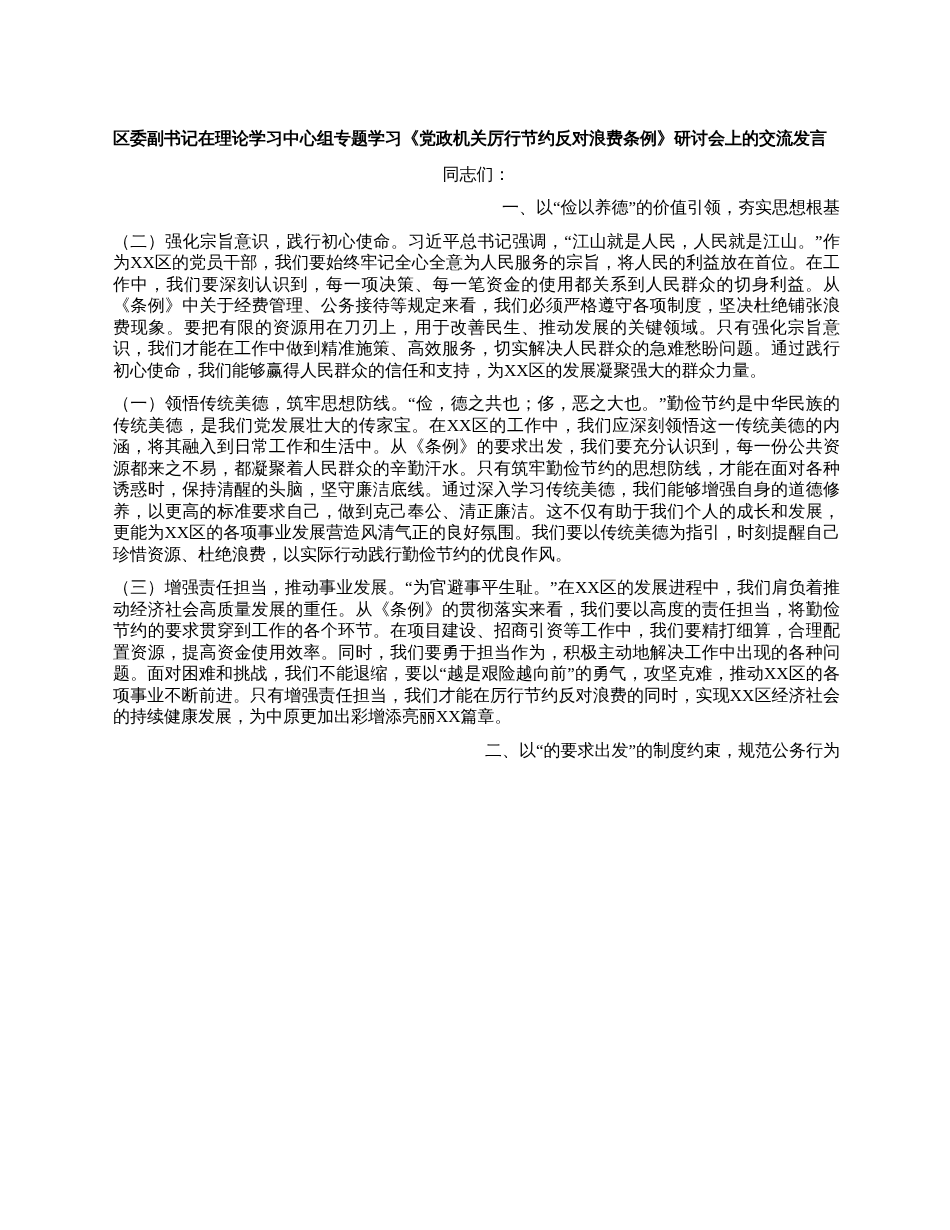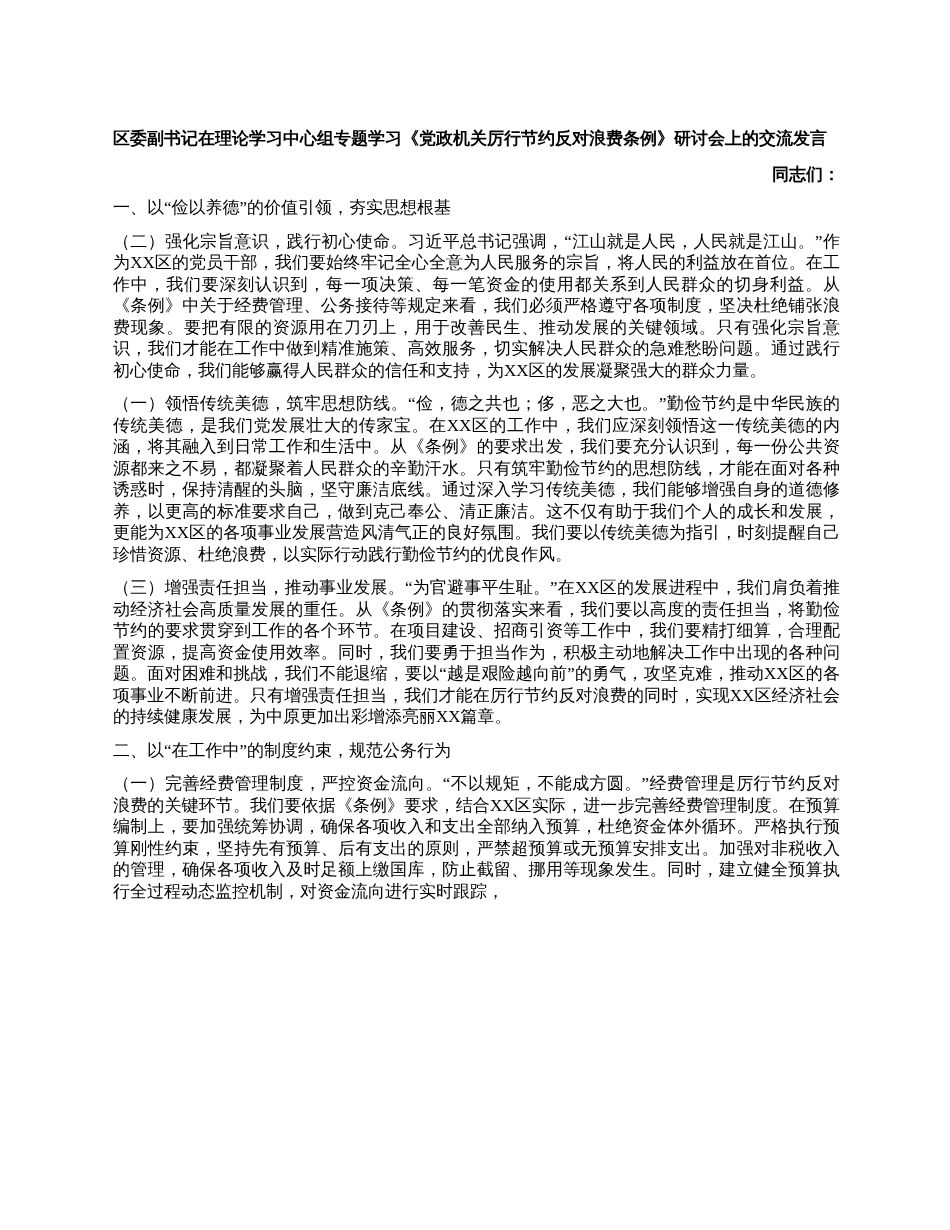--- a/index.html
+++ b/index.html
@@ -22,34 +22,32 @@
     line-height: 21.5px;
     text-align: justify;
     margin: 0 0 12px 0;
     word-break: break-all;
   }
   .para.title {
     font-weight: bold;
     margin-bottom: 14px;
   }
   .para.salutation {
-    text-align: right;
-    font-weight: bold;
+    text-align: center;
   }
   .para.heading {
-    text-align: left;
+    text-align: right;
   }
 </style>
 </head>
 <body>
 
 <div class="page">
   <div>
       <p class="para title">区委副书记在理论学习中心组专题学习《党政机关厉行节约反对浪费条例》研讨会上的交流发言</p>
       <p class="para salutation">同志们：</p>
       <p class="para heading">一、以“俭以养德”的价值引领，夯实思想根基</p>
       <p class="para body">（二）强化宗旨意识，践行初心使命。习近平总书记强调，“江山就是人民，人民就是江山。”作为XX区的党员干部，我们要始终牢记全心全意为人民服务的宗旨，将人民的利益放在首位。在工作中，我们要深刻认识到，每一项决策、每一笔资金的使用都关系到人民群众的切身利益。从《条例》中关于经费管理、公务接待等规定来看，我们必须严格遵守各项制度，坚决杜绝铺张浪费现象。要把有限的资源用在刀刃上，用于改善民生、推动发展的关键领域。只有强化宗旨意识，我们才能在工作中做到精准施策、高效服务，切实解决人民群众的急难愁盼问题。通过践行初心使命，我们能够赢得人民群众的信任和支持，为XX区的发展凝聚强大的群众力量。</p>
       <p class="para body">（一）领悟传统美德，筑牢思想防线。“俭，德之共也；侈，恶之大也。”勤俭节约是中华民族的传统美德，是我们党发展壮大的传家宝。在XX区的工作中，我们应深刻领悟这一传统美德的内涵，将其融入到日常工作和生活中。从《条例》的要求出发，我们要充分认识到，每一份公共资源都来之不易，都凝聚着人民群众的辛勤汗水。只有筑牢勤俭节约的思想防线，才能在面对各种诱惑时，保持清醒的头脑，坚守廉洁底线。通过深入学习传统美德，我们能够增强自身的道德修养，以更高的标准要求自己，做到克己奉公、清正廉洁。这不仅有助于我们个人的成长和发展，更能为XX区的各项事业发展营造风清气正的良好氛围。我们要以传统美德为指引，时刻提醒自己珍惜资源、杜绝浪费，以实际行动践行勤俭节约的优良作风。</p>
       <p class="para body">（三）增强责任担当，推动事业发展。“为官避事平生耻。”在XX区的发展进程中，我们肩负着推动经济社会高质量发展的重任。从《条例》的贯彻落实来看，我们要以高度的责任担当，将勤俭节约的要求贯穿到工作的各个环节。在项目建设、招商引资等工作中，我们要精打细算，合理配置资源，提高资金使用效率。同时，我们要勇于担当作为，积极主动地解决工作中出现的各种问题。面对困难和挑战，我们不能退缩，要以“越是艰险越向前”的勇气，攻坚克难，推动XX区的各项事业不断前进。只有增强责任担当，我们才能在厉行节约反对浪费的同时，实现XX区经济社会的持续健康发展，为中原更加出彩增添亮丽XX篇章。</p>
-      <p class="para heading">二、以“在工作中”的制度约束，规范公务行为</p>
-      <p class="para body">（一）完善经费管理制度，严控资金流向。“不以规矩，不能成方圆。”经费管理是厉行节约反对浪费的关键环节。我们要依据《条例》要求，结合XX区实际，进一步完善经费管理制度。在预算编制上，要加强统筹协调，确保各项收入和支出全部纳入预算，杜绝资金体外循环。严格执行预算刚性约束，坚持先有预算、后有支出的原则，严禁超预算或无预算安排支出。加强对非税收入的管理，确保各项收入及时足额上缴国库，防止截留、挪用等现象发生。同时，建立健全预算执行全过程动态监控机制，对资金流向进行实时跟踪，</p>
+      <p class="para heading">二、以“的要求出发”的制度约束，规范公务行为</p>
     </div>
 </div>
 
 </body></html>

